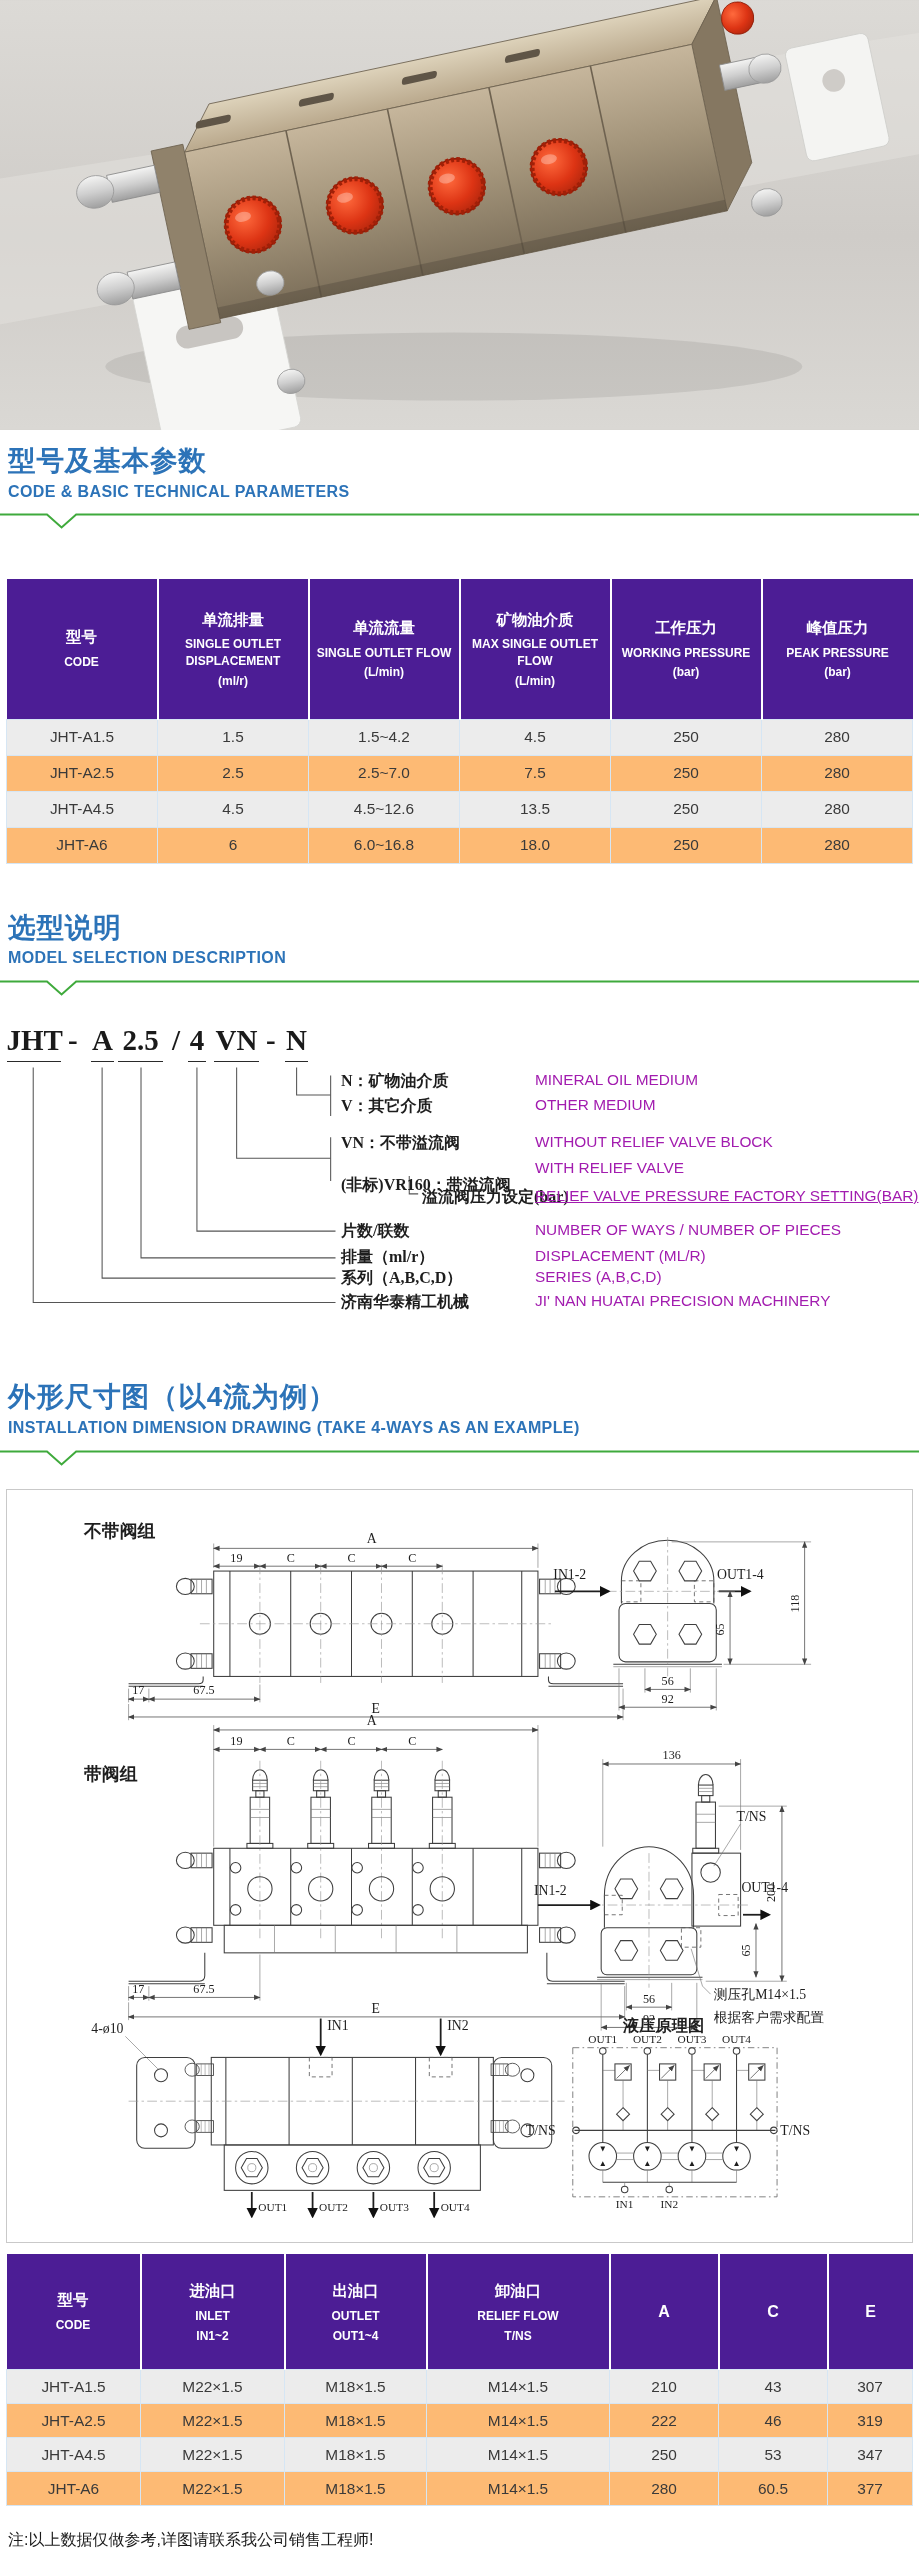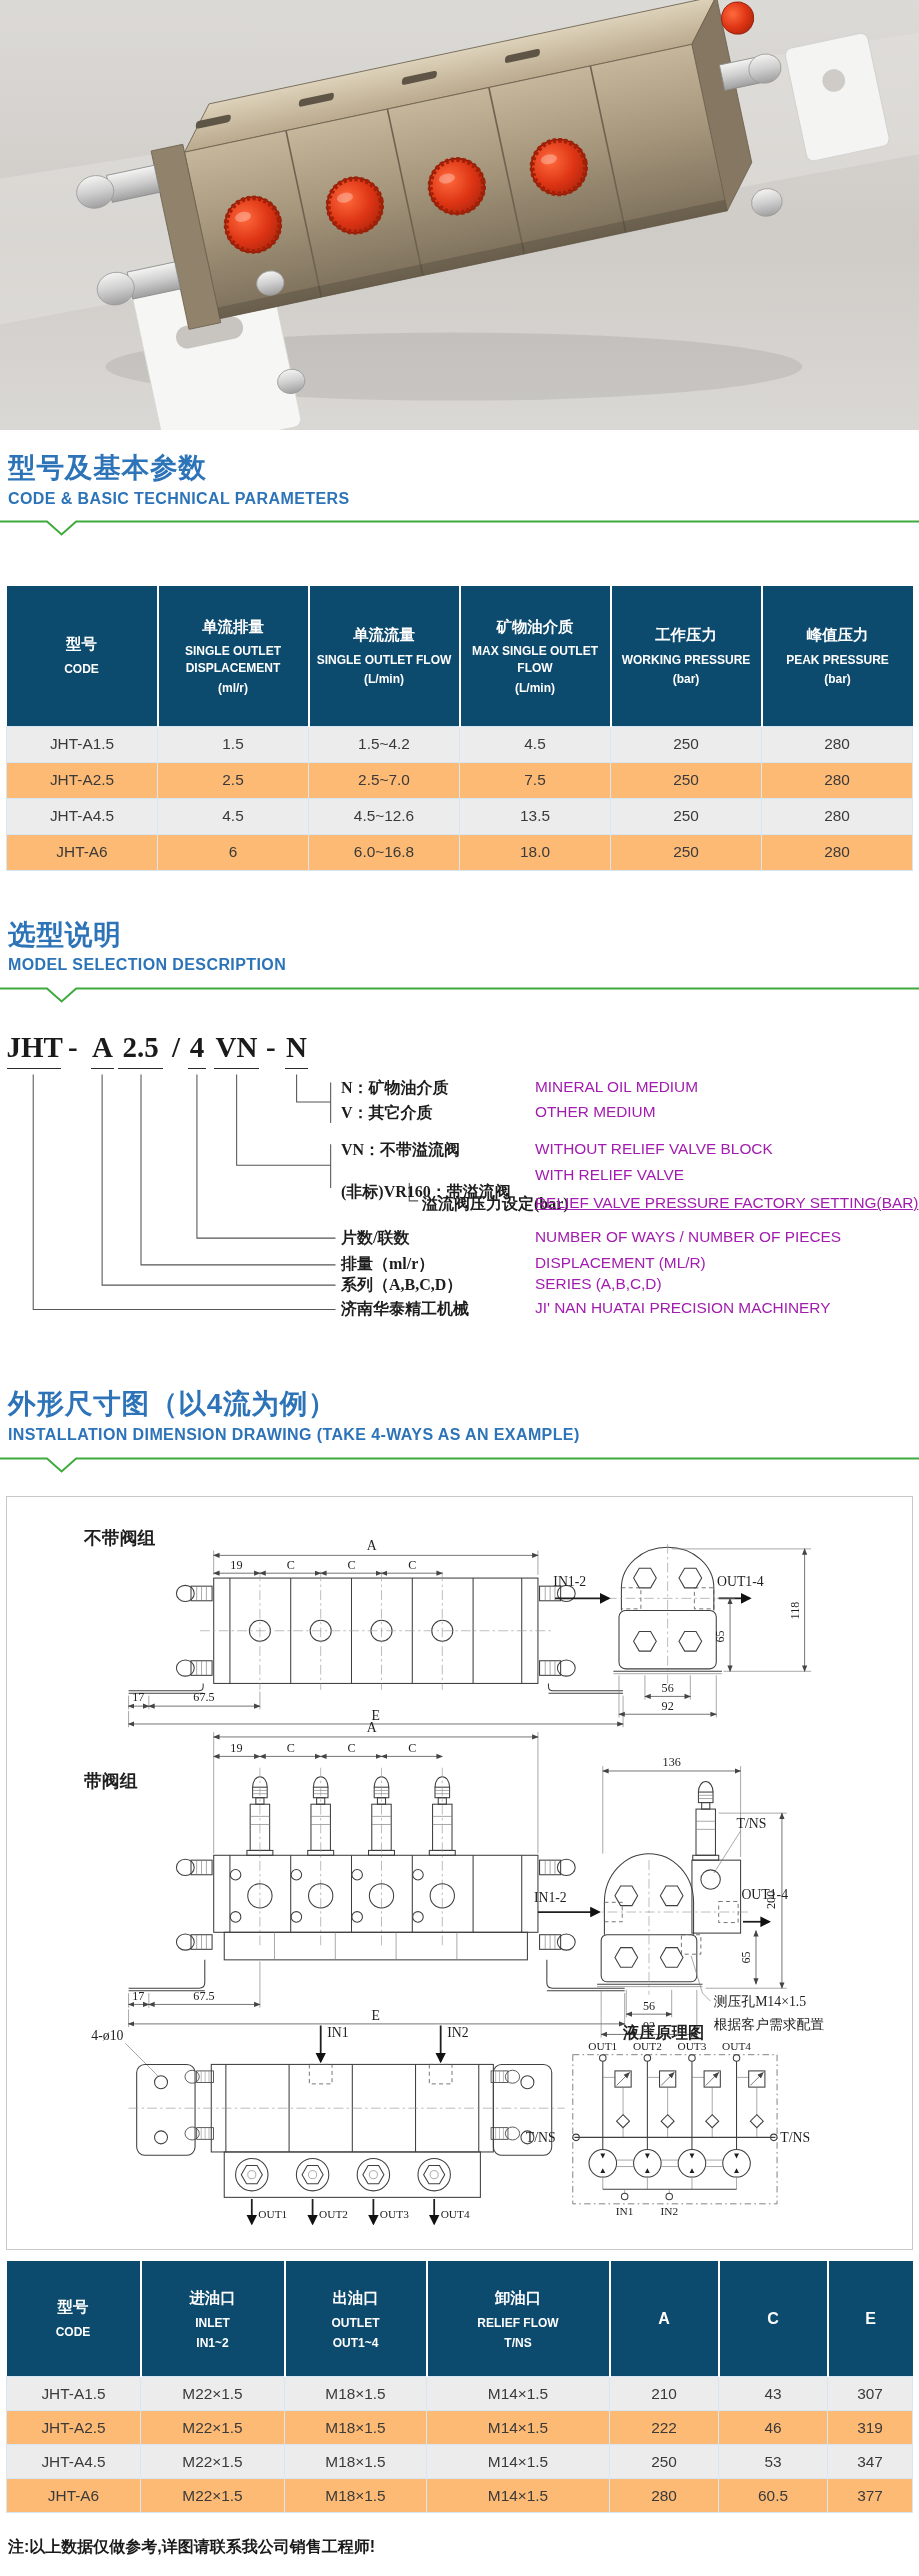--- a/index.html
+++ b/index.html
@@ -3,31 +3,31 @@
 <meta charset="utf-8">
 <style>
   html,body{margin:0;padding:0;background:#fff;}
   body{font-family:"Liberation Sans",sans-serif;width:919px;}
   .page{width:919px;min-height:2576px;background:#fff;position:relative;overflow:hidden;}
 
   
   .photo{width:919px;height:430px;overflow:hidden;background:#d6d4d0;}
 
   
-  .sec{margin:21px 8px 0 8px;}
+  .sec{margin:14px 8px 0 8px;}
   .sec .cn{font-size:27.6px;font-weight:800;color:#2c73b8;letter-spacing:0.8px;line-height:1.25;}
   .sec .en{font-size:16px;font-weight:700;color:#2c73b8;letter-spacing:0.4px;margin-top:3.2px;line-height:1.2;}
   .divider{display:block;margin-top:11.4px;}
   .gd{fill:none;stroke:#3faa3c;stroke-width:2.5;}
 
   
   table{width:907px;margin:0 auto;border-collapse:collapse;table-layout:fixed;}
   .t1{margin-top:47px;}
   .t2{margin-top:11.4px;}
-  th{background:#0c4a6e;color:#fff;text-align:center;vertical-align:middle;padding:4.9px 3.2px;border-right:2.4px solid #fff;}
+  th{background:#4c1d95;color:#fff;text-align:center;vertical-align:middle;padding:4.9px 3.2px;border-right:2.4px solid #fff;}
   th:last-child{border-right:none;}
   .t1 th{height:130px;}
   .t2 th{height:105px;}
   .h-cn{font-size:15.4px;font-weight:700;margin-bottom:5.7px;}
   .h-en{font-size:12px;font-weight:700;line-height:1.4;}
   .h-unit{font-size:12px;font-weight:700;margin-top:4px;}
   .h-letter{font-size:16px;font-weight:700;}
   td{height:33px;text-align:center;font-size:15.4px;color:#3a3a3a;border:0.8px solid #d6e6f4;background:#fdba74;}
   .t2 td{height:31px;}
   tbody tr:nth-child(odd) td{background:#ececec;}
@@ -51,21 +51,21 @@
   .dshf{fill:none;stroke:#666;stroke-width:1;stroke-dasharray:8 4 2 4;}
   .flow{fill:none;stroke:#1e1e1e;stroke-width:2.2;}
   .panel text{fill:#1e1e1e;font-family:"Liberation Serif",serif;}
   .dt{font-size:15px;}
   .dt2{font-size:17px;}
   .lbl{font-size:22px;font-weight:700;}
   .sch{font-size:20px;font-weight:700;}
   .pt{font-size:14px;}
 
   
-  .footnote{margin:24px 8px 32px 8px;font-size:16px;font-weight:700;color:#1a1a1a;}
+  .footnote{margin:24px 8px 32px 8px;font-size:16px;font-weight:400;color:#1a1a1a;}
 </style>
 </head>
 <body>
 
 <div class="page">
 
   <div class="photo">
     <svg width="919" height="430" viewBox="0 0 1134 530">
       <defs>
         <linearGradient id="gbg" x1="0" y1="0" x2="0" y2="1">

